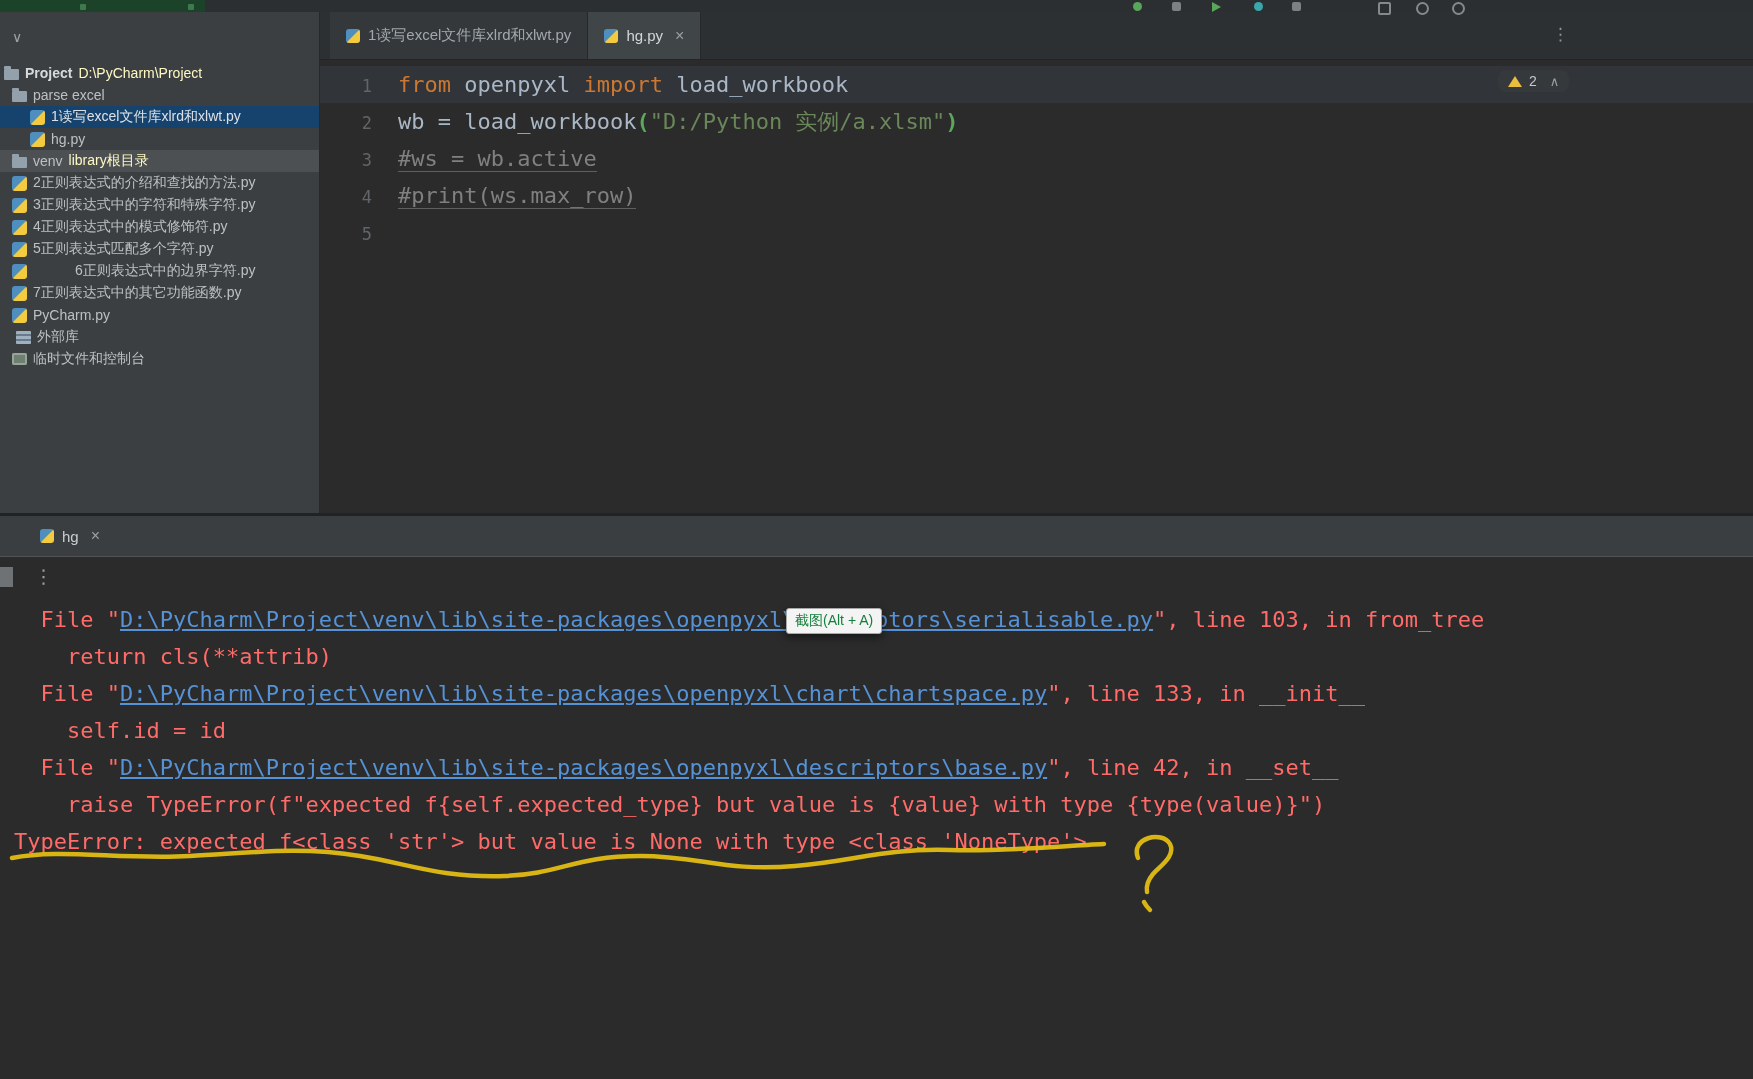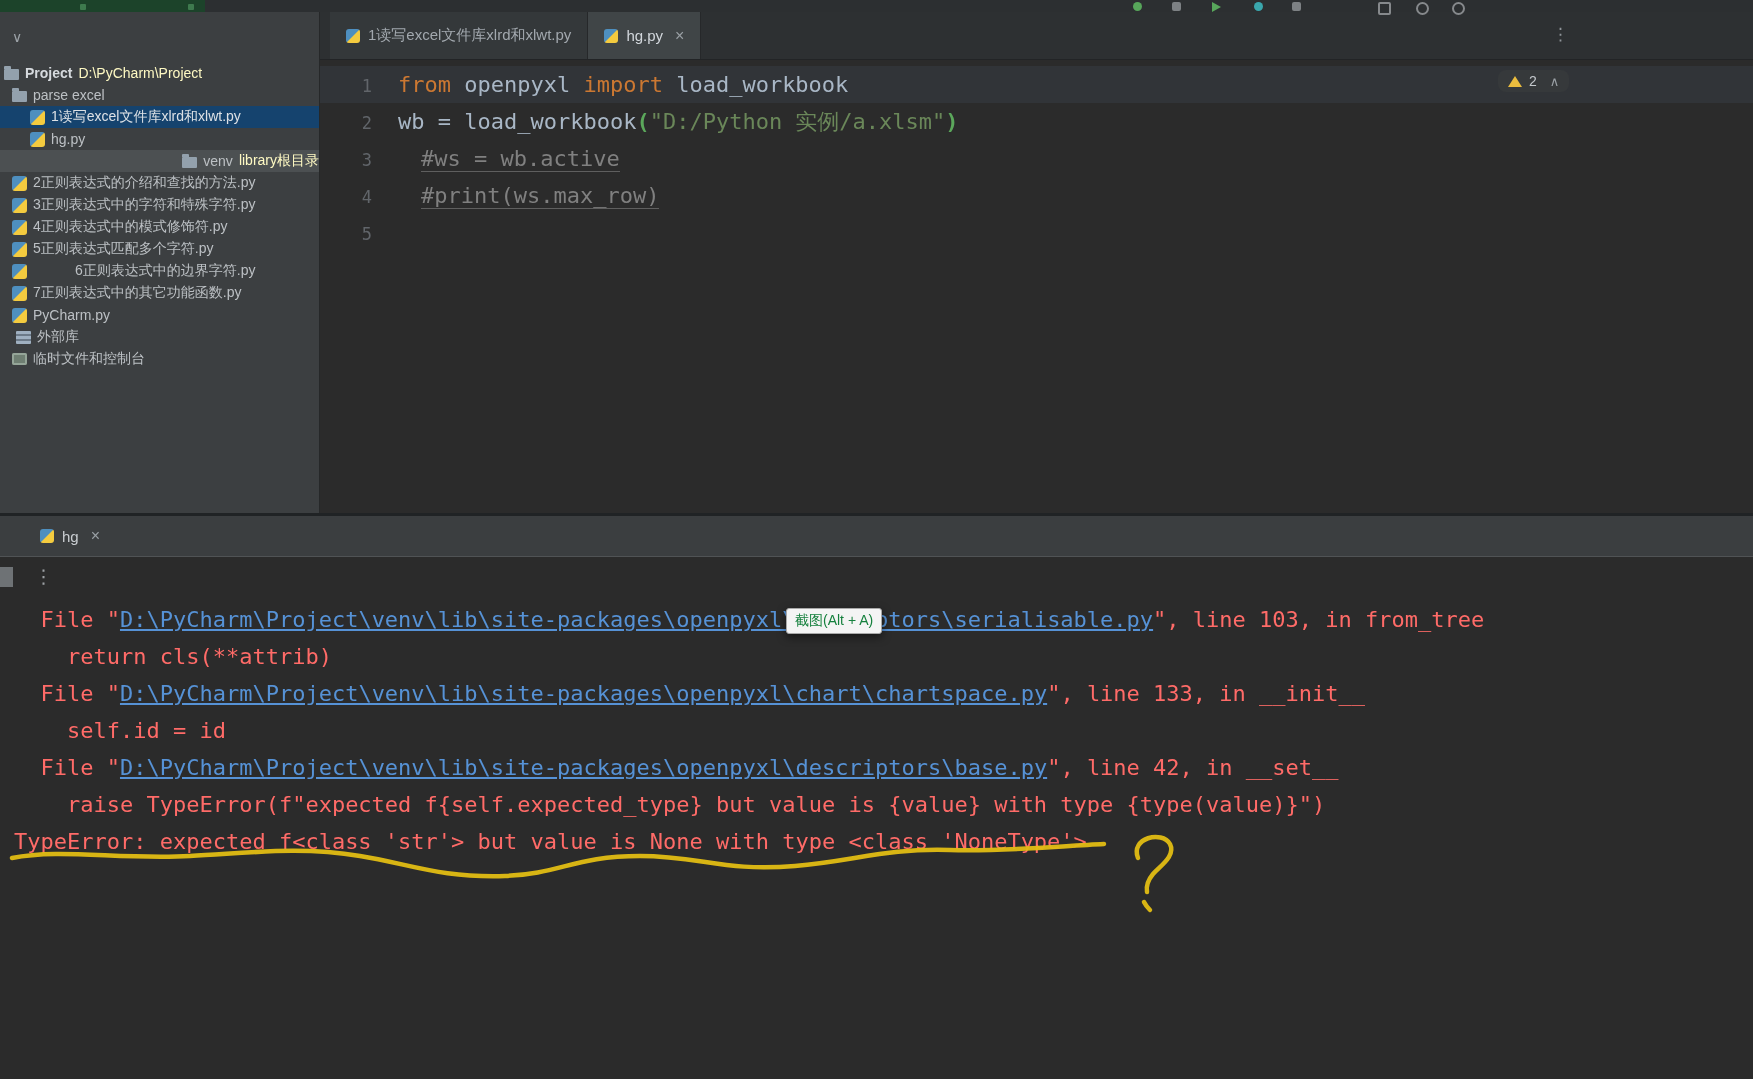--- a/index.html
+++ b/index.html
@@ -52,21 +52,21 @@
   #editor-body{position:absolute;left:320px;top:60px;right:0;height:453px;background:#2b2b2b;overflow:hidden;
     padding-top:6px;box-sizing:border-box;}
   .code-line{white-space:pre;line-height:37px;height:37px;font-family:"DejaVu Sans Mono",monospace;font-size:22px;}
   .code-line.hl{background:#313438;}
   .gutter{display:inline-block;width:78px;text-align:right;padding-right:26px;box-sizing:border-box;
     color:#61656a;font-size:17px;font-family:"DejaVu Sans Mono",monospace;}
   .seg-kw{color:#cc7832;}
   .seg-pl{color:#a9b7c6;}
   .seg-str{color:#6a8759;}
   .seg-par{color:#5ba75b;font-weight:bold;}
-  .seg-cmt{color:#808080;border-bottom:1px solid rgba(130,130,130,.6);margin-left:23px;}
+  .seg-cmt{color:#808080;border-bottom:1px solid rgba(130,130,130,.6);}
   #inspection-widget{position:absolute;left:1498px;top:70px;display:flex;align-items:center;gap:7px;
     background:#36393b;border-radius:8px;padding:3px 10px;color:#c4c8cc;font-size:14px;z-index:3;}
   .warn-tri{width:0;height:0;border-left:7px solid transparent;border-right:7px solid transparent;border-bottom:11px solid #ebbd3e;}
   .chev-up{color:#9aa0a5;font-size:13px;margin-left:6px;}
 
   
   #splitter{position:absolute;left:0;top:513px;width:100%;height:3px;background:#202325;}
 
   
   #run-panel{position:absolute;left:0;top:516px;width:100%;bottom:0;background:#2b2b2b;}
@@ -122,21 +122,21 @@
         <span class="tree-label">parse excel</span>
       </div>
       <div class="tree-row selected" style="padding-left: 30px;">
         <span class="tree-ic ic-python"></span>
         <span class="tree-label">1读写excel文件库xlrd和xlwt.py</span>
       </div>
       <div class="tree-row" style="padding-left: 30px;">
         <span class="tree-ic ic-python"></span>
         <span class="tree-label">hg.py</span>
       </div>
-      <div class="tree-row hovered" style="padding-left: 12px; justify-content: flex-end;">
+      <div class="tree-row hovered" style="padding-left: 12px;">
         <span class="tree-ic ic-folder"></span>
         <span class="tree-label">venv</span>
         <span class="tree-sub">library根目录</span>
       </div>
       <div class="tree-row" style="padding-left: 12px;">
         <span class="tree-ic ic-python"></span>
         <span class="tree-label">2正则表达式的介绍和查找的方法.py</span>
       </div>
       <div class="tree-row" style="padding-left: 12px;">
         <span class="tree-ic ic-python"></span>

